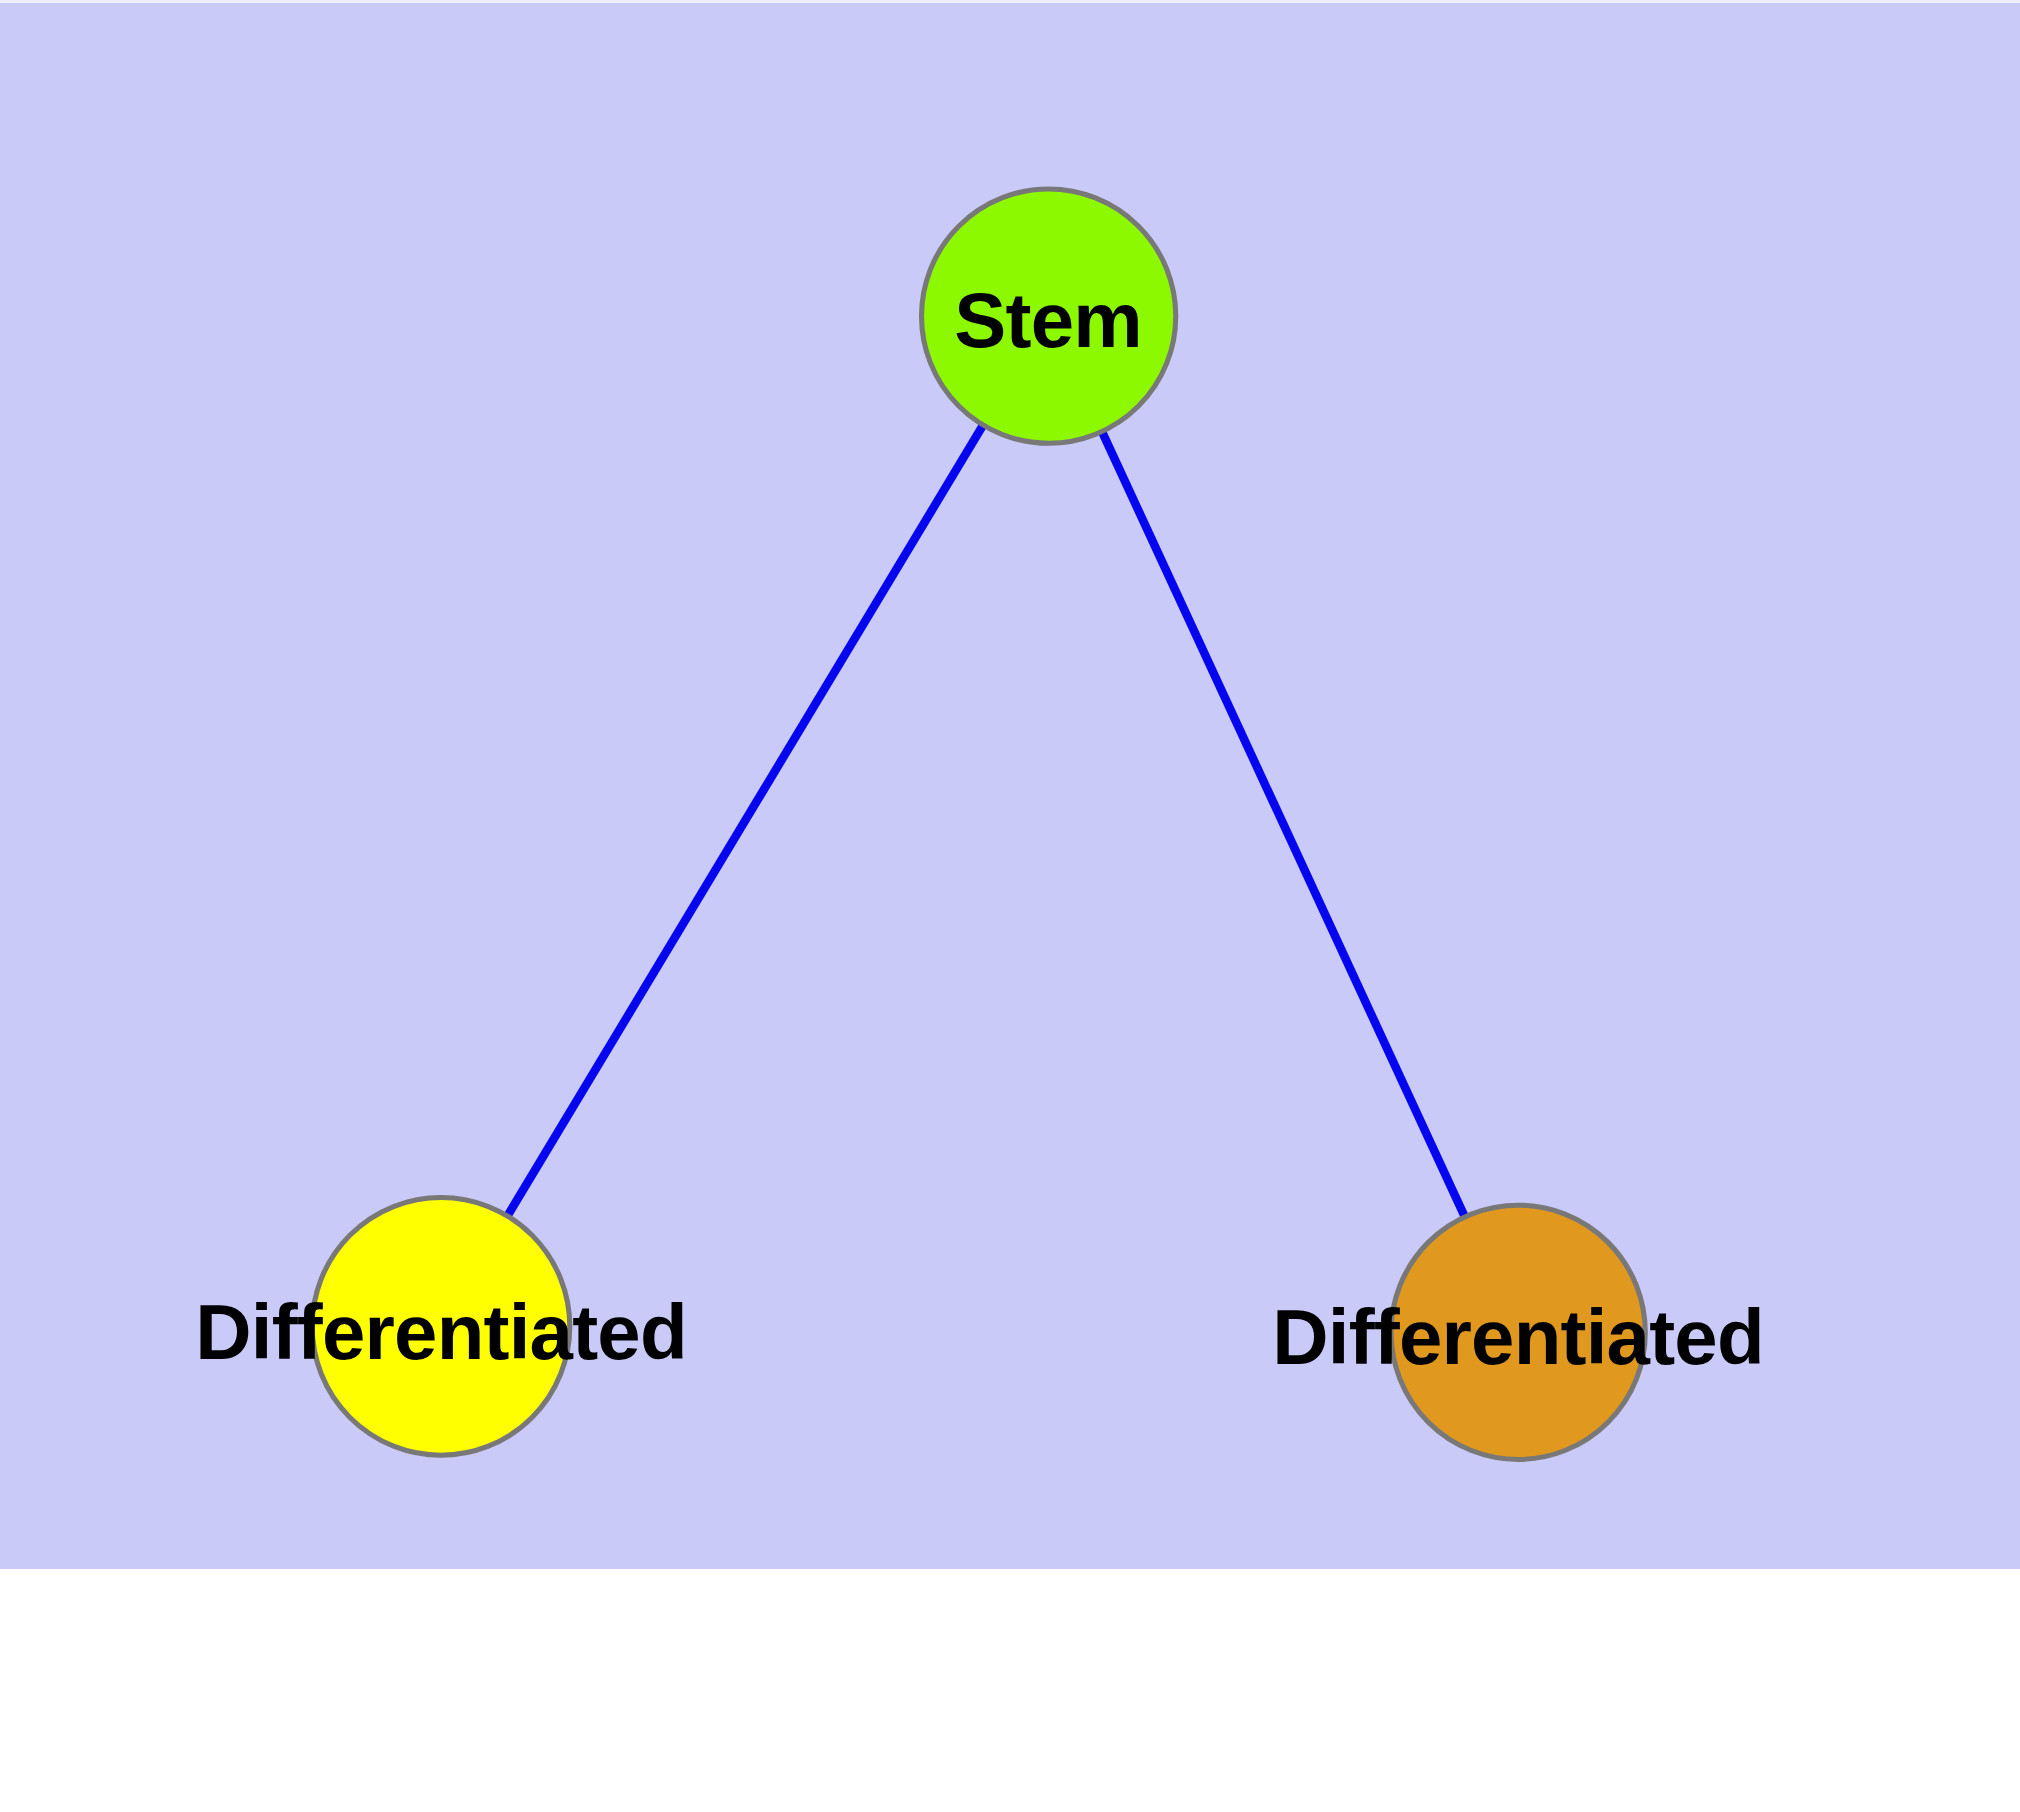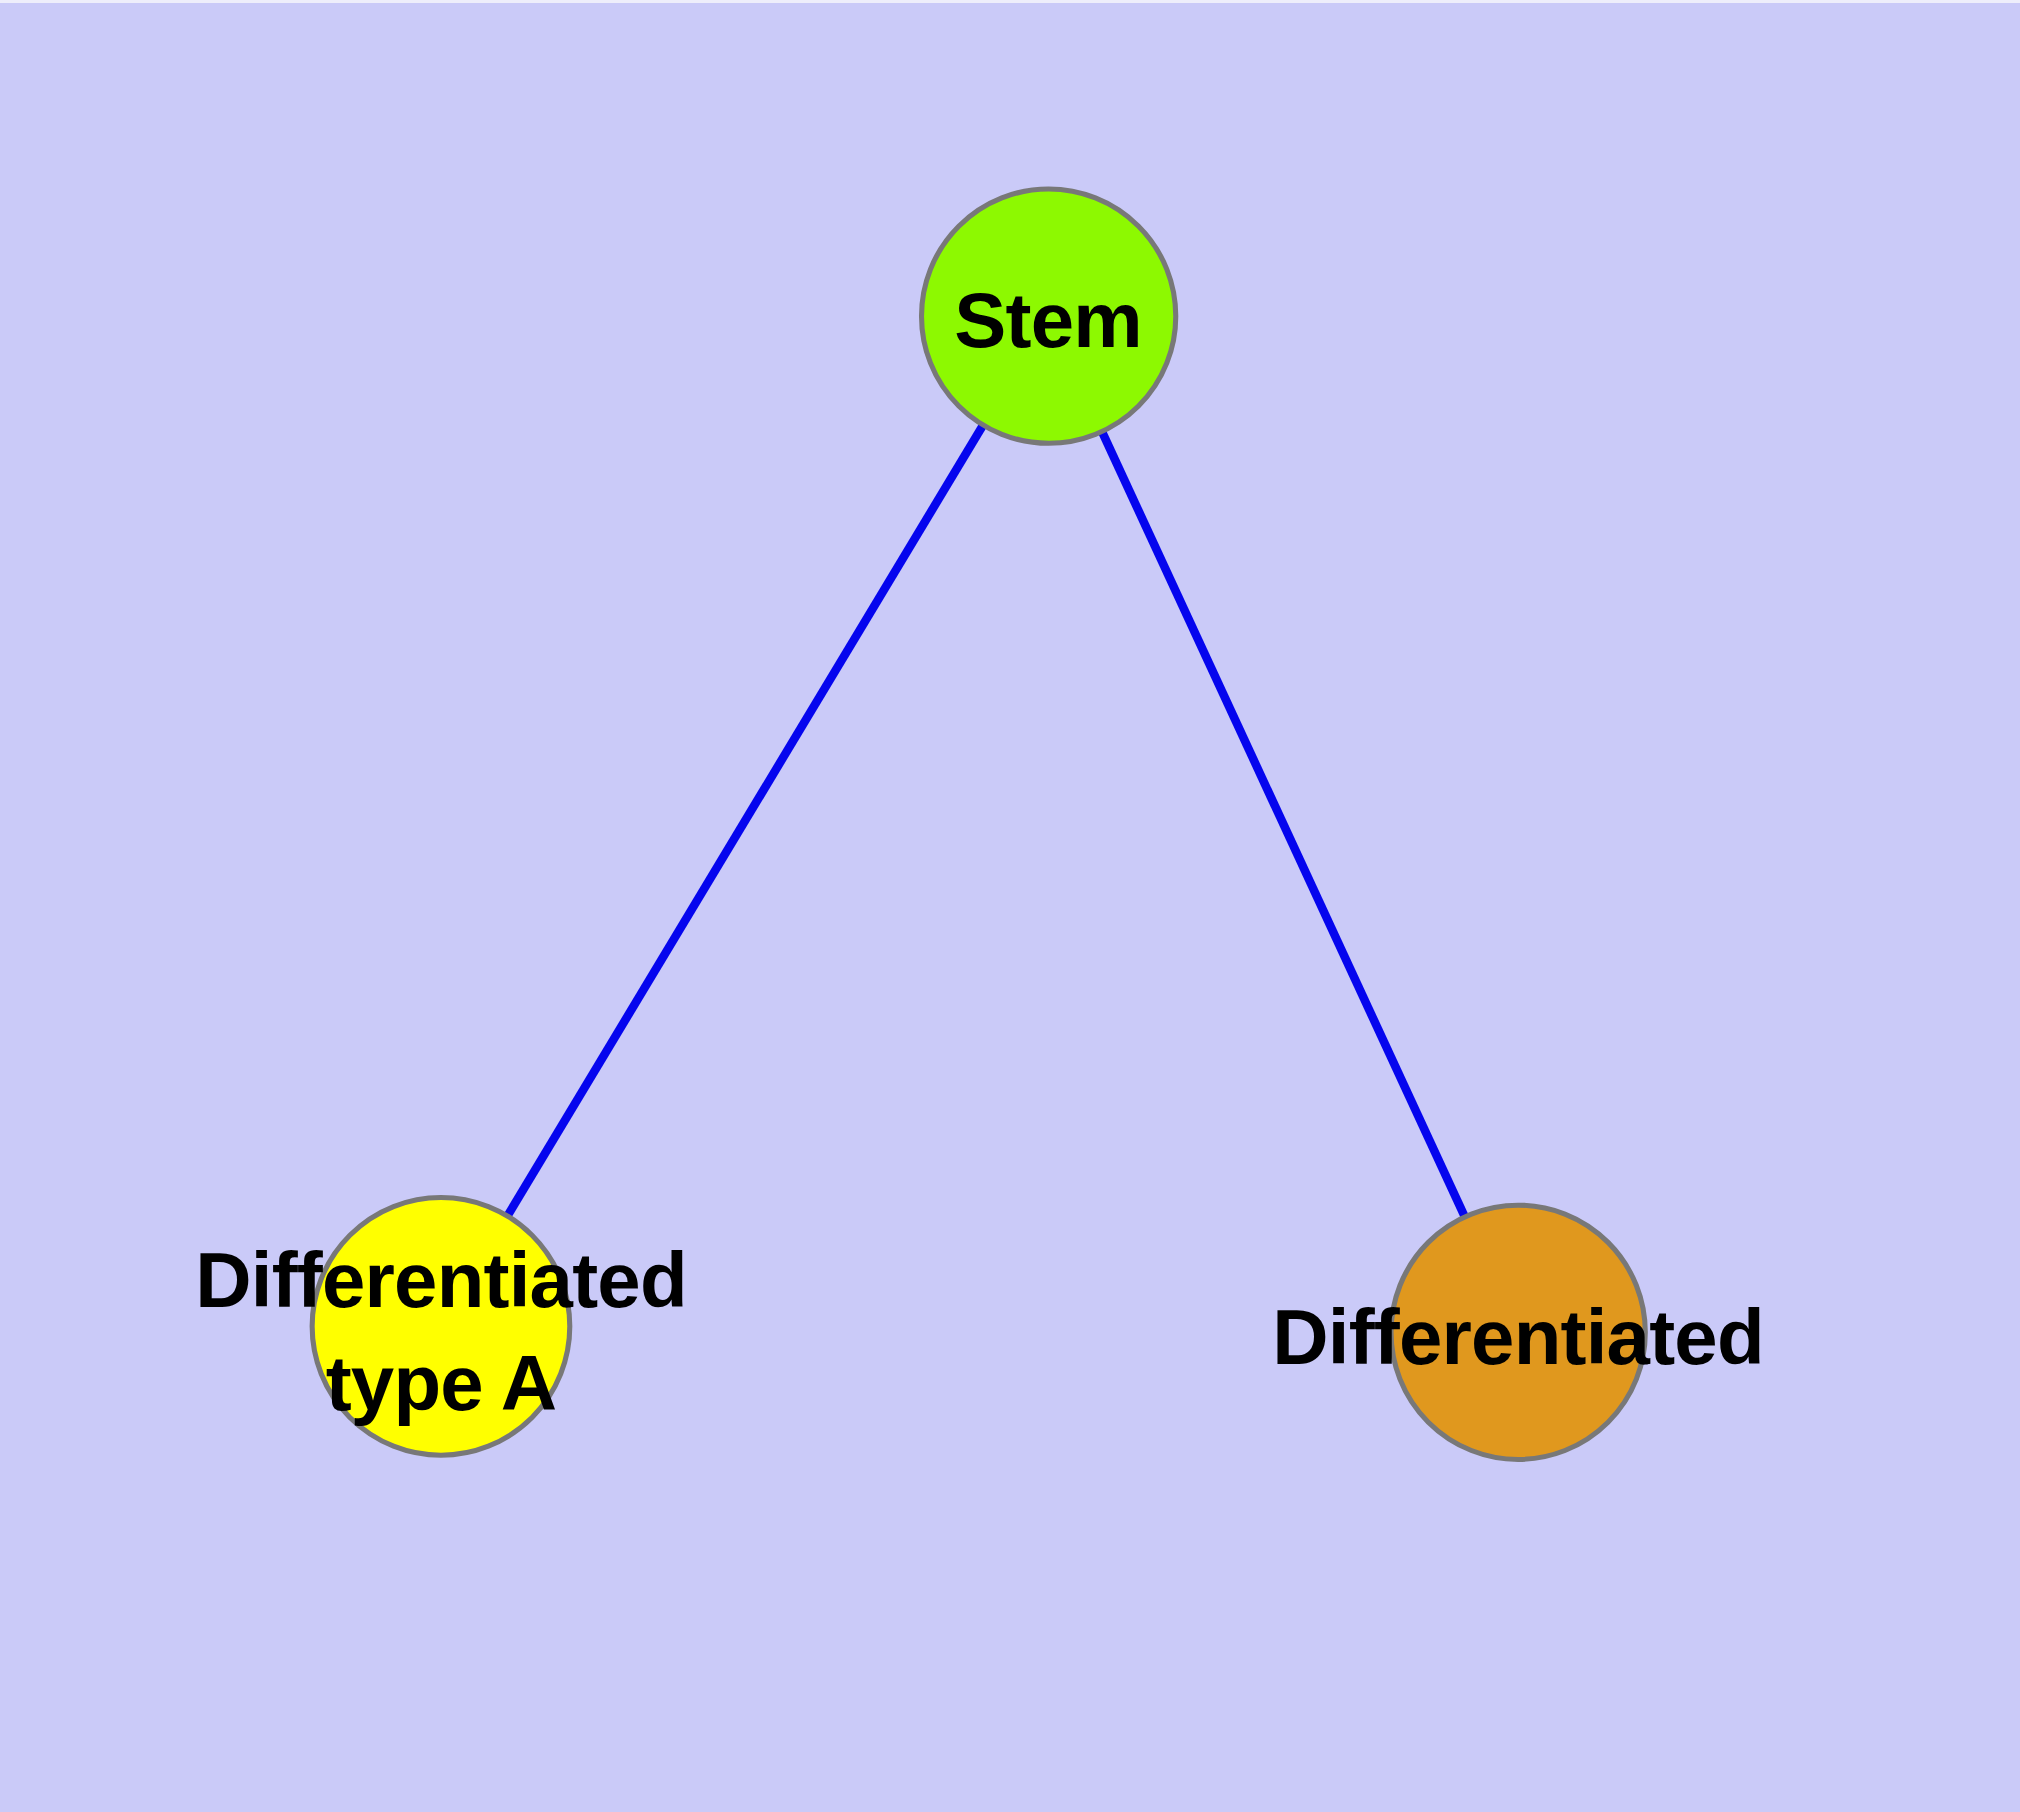--- a/index.html
+++ b/index.html
@@ -2,21 +2,21 @@
 <html style="font-size:13.6px"><head>
 <meta charset="utf-8">
 <style>
   html, body {
     margin: 0;
     padding: 0;
   }
   .canvas {
     position: relative;
     width: 2021px;
-    height: 1812px;
+    height: 1569px;
     overflow: hidden;
     font-family: "Liberation Sans", sans-serif;
   }
   .top-edge {
     position: absolute;
     left: 0; top: 0;
     width: 100%;
     height: 2.5px;
     background: #eeeefb;
   }
@@ -54,21 +54,20 @@
     <circle cx="520" cy="1565" r="152" stroke-width="6" fill="#ffff00" stroke="#787878"></circle>
     <circle cx="1791" cy="1572" r="150" stroke-width="6" fill="#e0981e" stroke="#787878"></circle>
   </svg>
 
   <div class="node-label" style="left:1048px; top:320px;">
     <span>Stem</span>
   </div>
 
   <div class="node-label" style="left:441px; top:1332px;">
     <div>Differentiated</div>
-    <div>type A</div>
   </div>
 
   <div class="node-label" style="left:1518px; top:1337px;">
     <div>Differentiated</div>
   </div>
 
 </div>
 
 
 </body></html>

